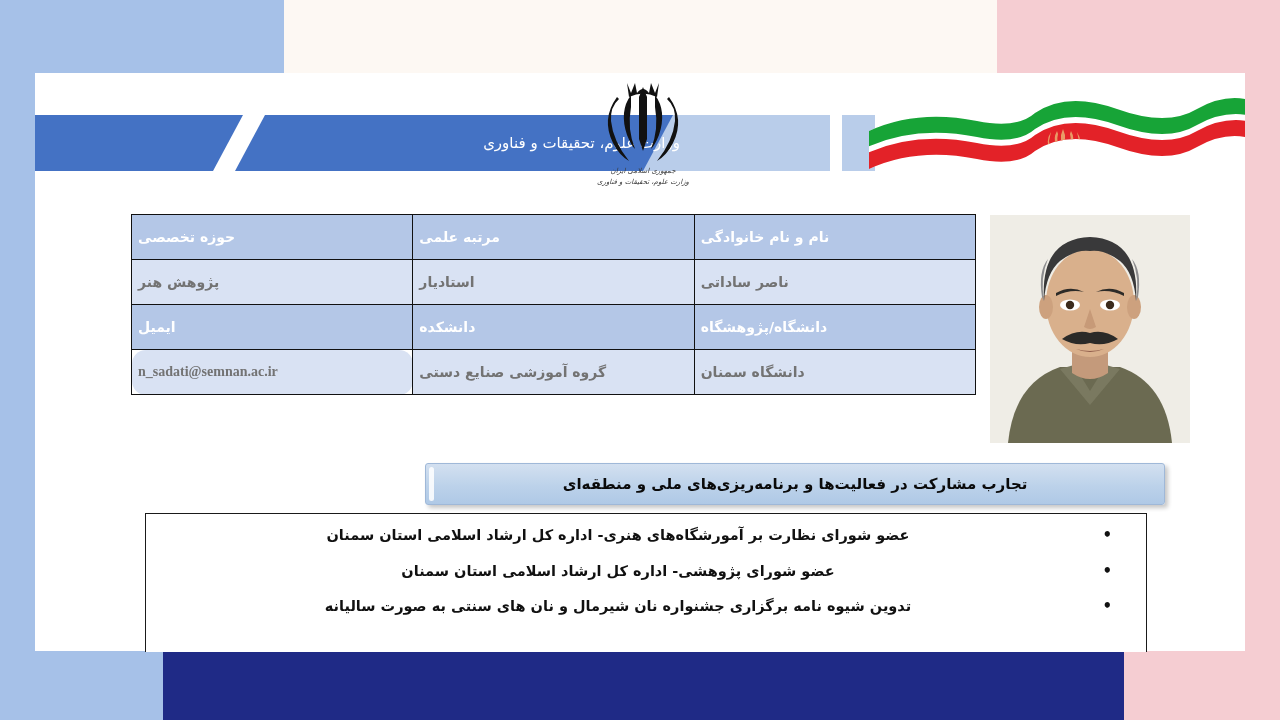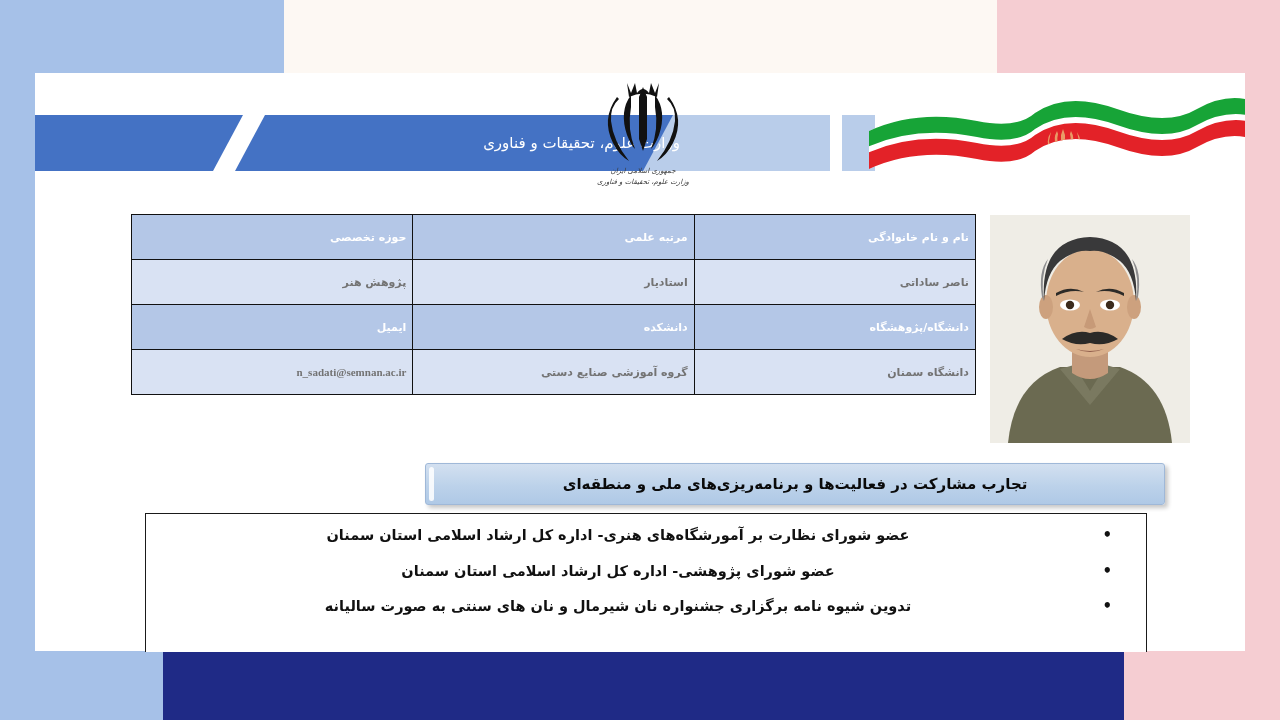--- a/index.html
+++ b/index.html
@@ -49,26 +49,26 @@
 
   
   #flag{position:absolute;left:832px;top:12px;width:380px;height:100px;}
 
   
   #info-table{
      position:absolute;left:96px;top:141px;width:845px;
      border-collapse:collapse;table-layout:fixed;direction:rtl;
   }
   #info-table td{
-     border:1.5px solid #111;height:44px;text-align:right;vertical-align:middle;
-     font-size:11px;font-weight:bold;padding:0 6px;margin-left:18px;
+     border:1.5px solid #111;height:44px;text-align:left;vertical-align:middle;
+     font-size:14px;font-weight:bold;padding:0 6px;margin-left:18px;
   }
   #info-table tr.hdr td{background:#B4C7E7;color:#FFFFFF;}
   #info-table tr.val td{background:#D9E2F3;color:#737373;}
-  td.email{font-family:"Liberation Serif","DejaVu Serif",serif;font-weight:normal;font-size:17px;direction:ltr;}
+  td.email{font-family:"Liberation Serif","DejaVu Serif",serif;font-weight:normal;font-size:17px;direction:ltr;border-radius:14px;}
 
   
   #portrait{position:absolute;left:955px;top:142px;width:200px;height:228px;overflow:hidden;background:#EDEAE2;}
 
   
   #section-bar{
      position:absolute;left:390px;top:390px;width:738px;height:40px;
      background:linear-gradient(180deg,#D3E0F0 0%,#BCD2EA 55%,#AFC9E6 100%);
      border:1px solid #9FB8D8;border-radius:3px;
      box-shadow:3px 3px 4px rgba(0,0,0,.22);

